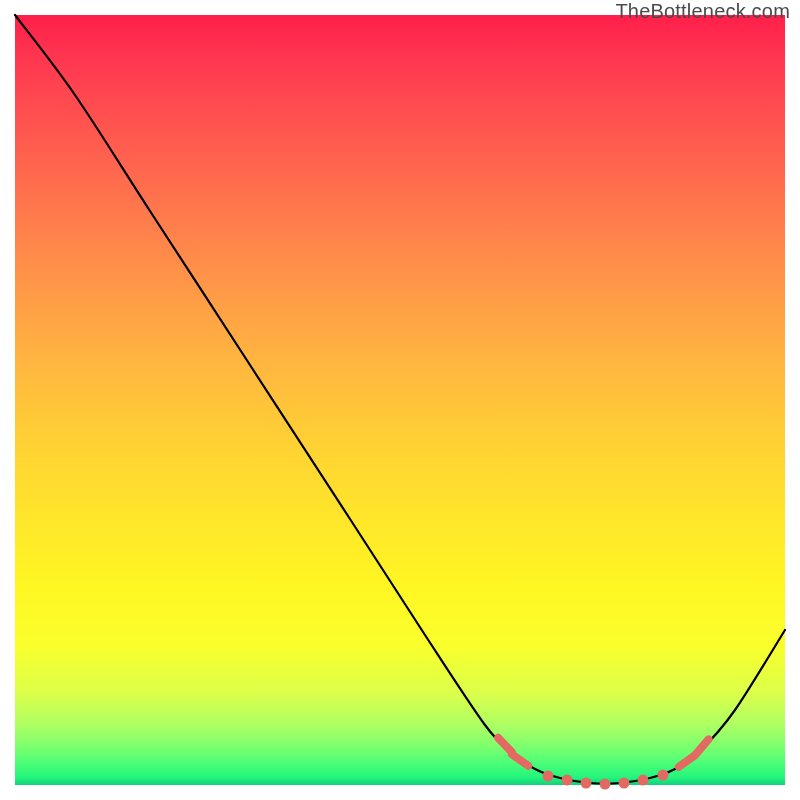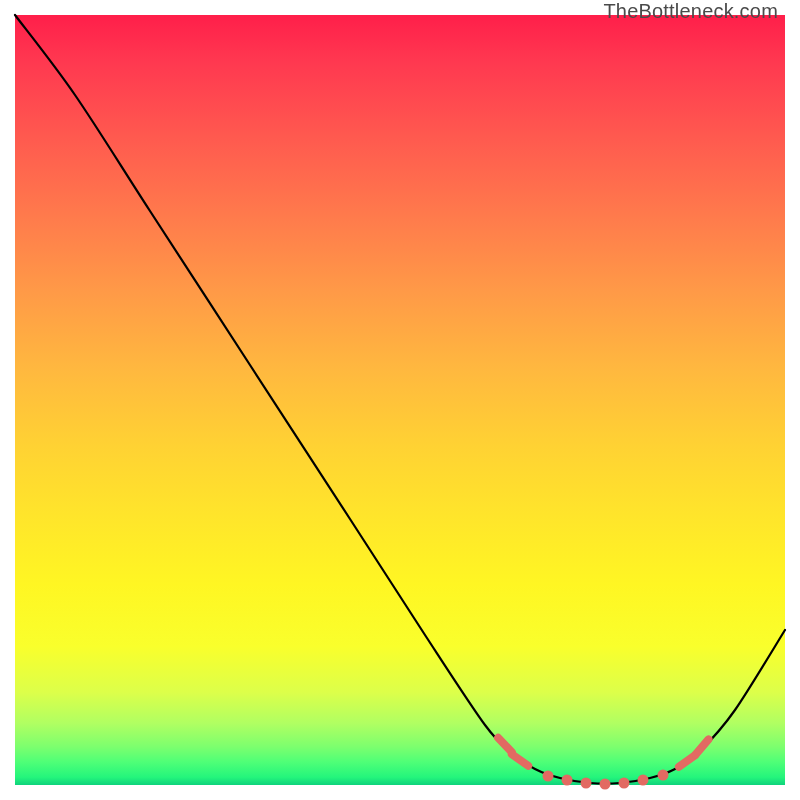--- a/index.html
+++ b/index.html
@@ -37,21 +37,21 @@
       #b0ff62 92%,
       #7dff6e 95%,
       #4fff77 97%,
       #24f57c 99%,
       #0fd27c 100%
     );
   }
   .watermark {
     position: absolute;
     top: 0px;
-    right: 22px;
+    right: 10px;
     color: #4a4a4a;
     font-size: 20px;
     font-weight: 400;
     letter-spacing: 0.2px;
   }
   svg.curve {
     position: absolute;
     left: 0;
     top: 0;
     width: 770px;

